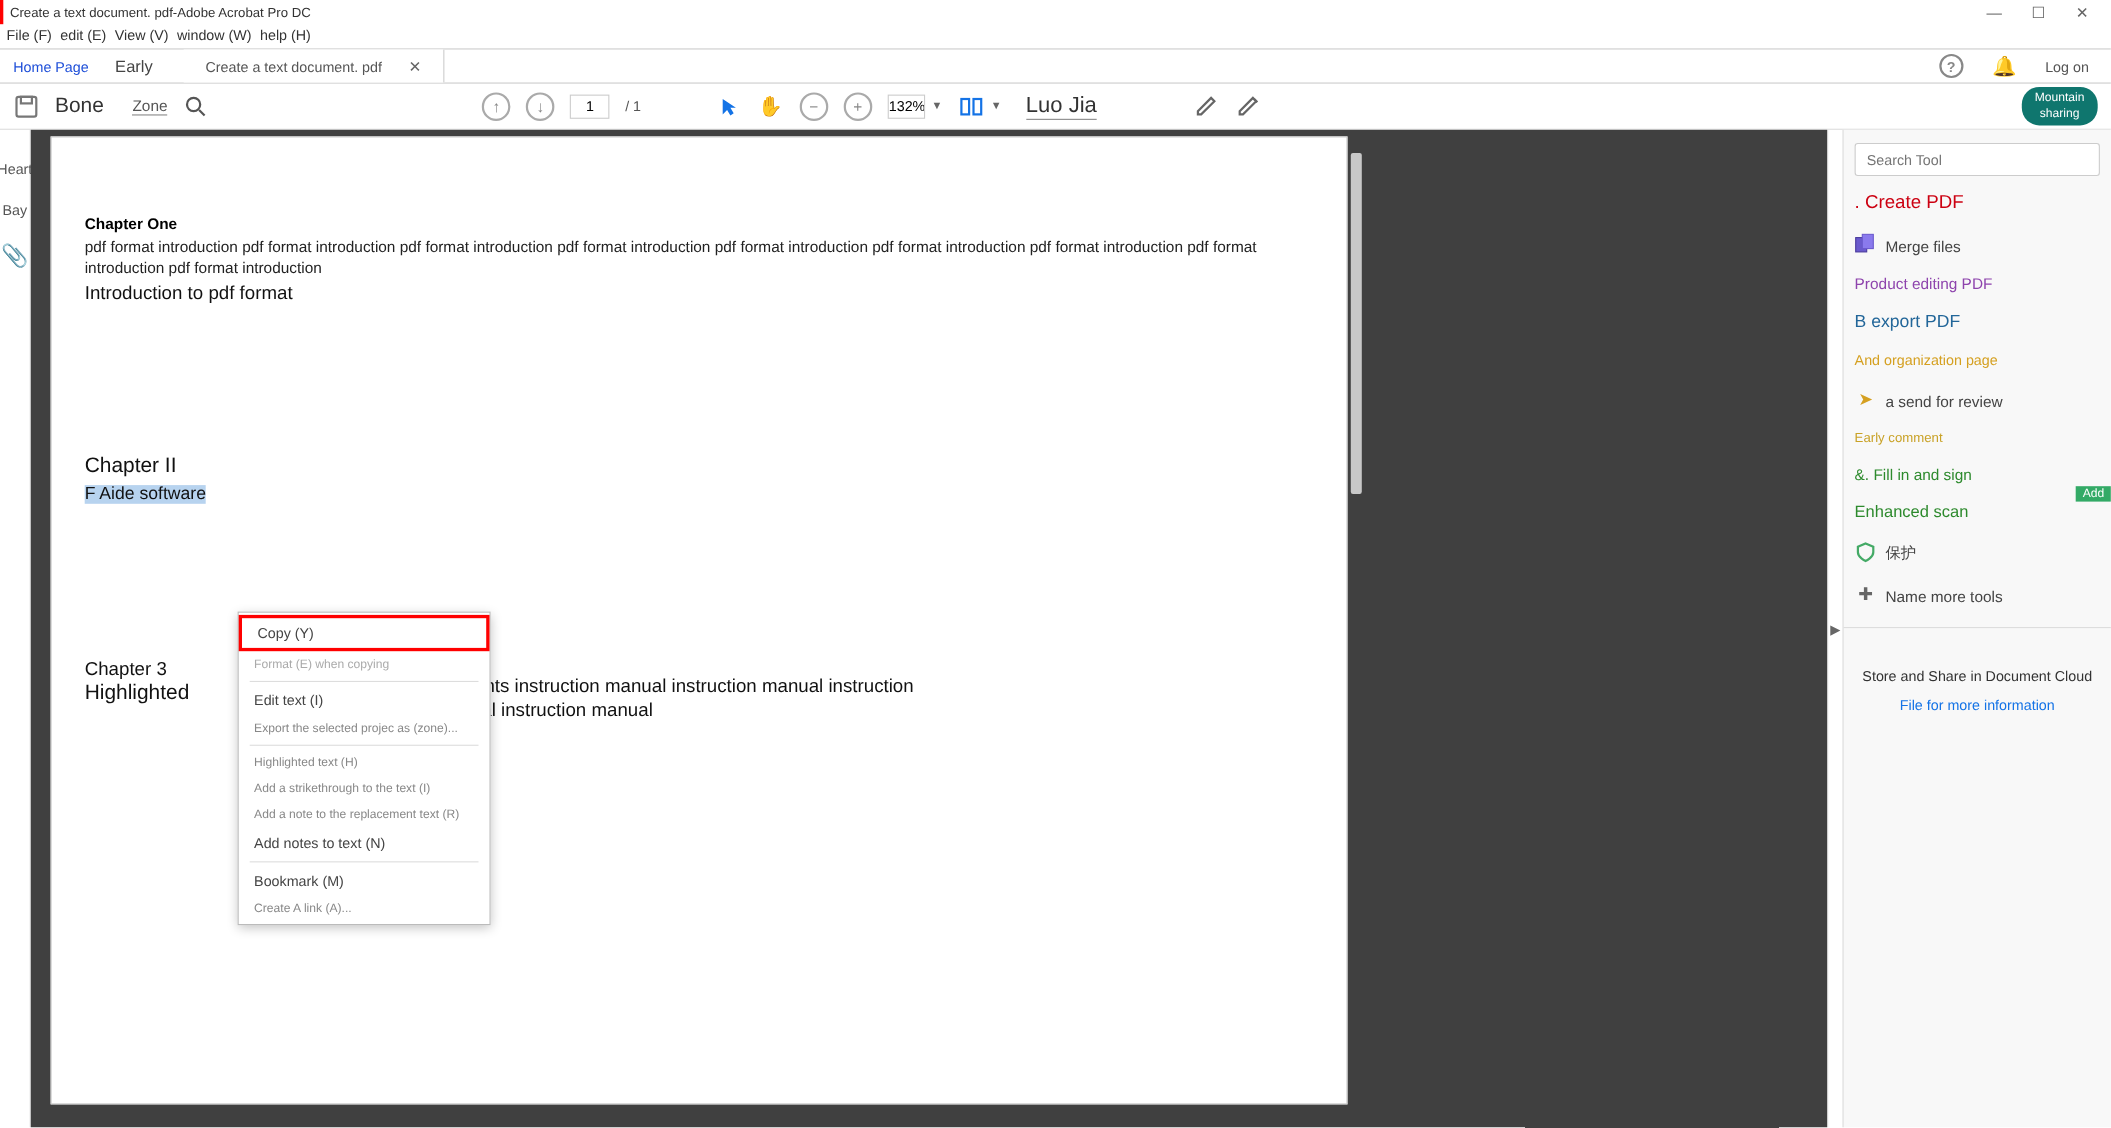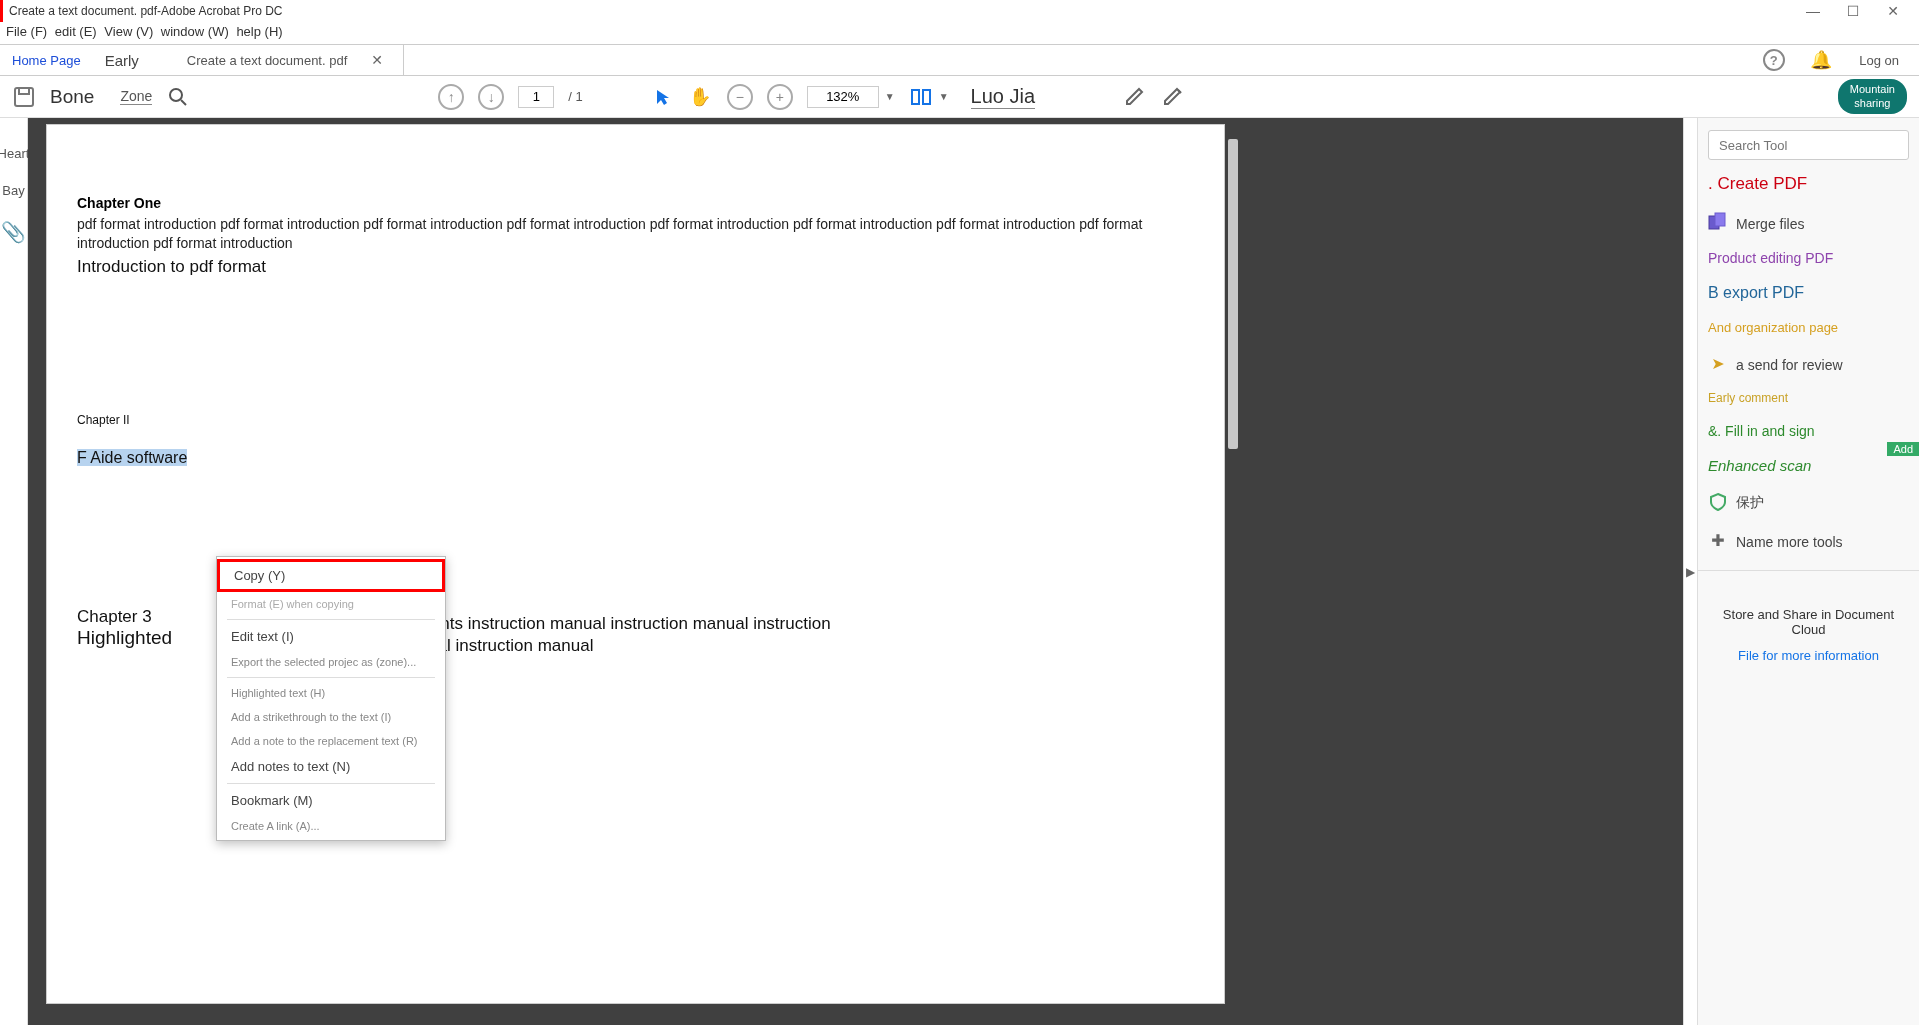--- a/index.html
+++ b/index.html
@@ -23,64 +23,64 @@
 
 .toolbar { height: 42px; display: flex; align-items: center; padding: 0 12px; gap: 14px; border-bottom: 1px solid #ddd; font-size: 14px; color: #444; }
 .toolbar .tb-icon { width: 24px; height: 24px; display: flex; align-items: center; justify-content: center; color: #555; font-size: 18px; }
 .toolbar .bone { font-size: 19px; color: #333; }
 .toolbar .zone { font-size: 14px; color: #555; border-bottom: 1px solid #888; padding-bottom: 0; margin-left: 12px; }
 .toolbar .big-gap { flex: 0 0 220px; }
 .toolbar .nav-circle { width: 26px; height: 26px; border: 2px solid #aaa; border-radius: 50%; display: flex; align-items: center; justify-content: center; color: #888; }
 .toolbar .page-input { width: 36px; height: 22px; border: 1px solid #ccc; text-align: center; font-size: 13px; }
 .toolbar .page-total { font-size: 13px; color: #555; }
 .toolbar .big-gap2 { flex: 0 0 40px; }
-.toolbar .zoom-input { width: 72px; height: 22px; border: 1px solid #ccc; text-align: center; font-size: 13px; }
+.toolbar .zoom-input { width: 34px; height: 22px; border: 1px solid #ccc; text-align: center; font-size: 13px; }
 .toolbar .zoom-dd { font-size: 10px; color: #666; margin-left: -8px; }
 .toolbar .luojia { font-size: 20px; color: #333; margin-left: 8px; border-bottom: 1px solid #888; }
 .toolbar .spacer { flex: 1; }
 .toolbar .share-btn { background: #0f766e; color: #fff; font-size: 11px; padding: 4px 12px; border-radius: 16px; text-align: center; line-height: 1.2; }
 
 .workspace { position: absolute; top: 118px; left: 0; right: 0; bottom: 0; display: flex; }
 
 .left-rail { width: 28px; border-right: 1px solid #ddd; display: flex; flex-direction: column; align-items: center; gap: 22px; padding-top: 28px; color: #555; font-size: 13px; }
 .left-rail .clip { font-size: 20px; color: #666; }
 .left-rail .collapse-tri { position: absolute; left: 44px; top: 50%; font-size: 12px; color: #666; }
 
 .doc-area { flex: 1; background: #404040; position: relative; overflow: hidden; }
 .page { position: absolute; left: 18px; top: 6px; width: 1179px; height: 880px; background: #fff; border: 1px solid #ccc; padding: 70px 24px 24px 30px; }
 .page .ch { font-size: 14px; font-weight: bold; color: #000; margin-bottom: 4px; }
 .page .body-txt { font-size: 14px; color: #222; line-height: 1.35; margin-bottom: 4px; }
 .page .big-txt { font-size: 17px; color: #111; }
-.page .ch2 { font-size: 12px; font-weight: 500; color: #111; margin-top: 136px; margin-bottom: 22px; }
+.page .ch2 { font-size: 19px; font-weight: 500; color: #111; margin-top: 136px; margin-bottom: 6px; }
 .page .selected-row { font-size: 16px; color: #111; background: #b7d3ef; padding: 1px 0; }
 .page .sel2 { font-size: 16px; color: #111; background: #b7d3ef; display: inline; }
 .page .ch3 { font-size: 17px; color: #111; margin-top: 140px; }
 .page .cont-txt { font-size: 17px; color: #111; position: absolute; left: 348px; top: 488px; width: 460px; line-height: 1.3; }
 .page .instr { font-size: 19px; color: #111; }
 .page .scrollbar { position: absolute; right: -14px; top: 14px; width: 10px; height: 310px; background: #c8c8c8; border-radius: 2px; }
 
 .context-menu { position: absolute; left: 188px; top: 438px; width: 230px; background: #fff; border: 1px solid #bbb; box-shadow: 0 3px 10px rgba(0,0,0,0.25); z-index: 50; padding: 2px 0; }
 .context-menu .item { padding: 6px 14px; font-size: 13px; color: #444; white-space: nowrap; }
 .context-menu .item.disabled { color: #aaa; font-size: 11px; }
 .context-menu .item.sm { font-size: 11px; color: #888; }
 .context-menu .sep { margin: 3px 10px; height: 1px; background: #ddd; }
 .context-menu .item.highlight { border: 3px solid #ff0000; }
 
 .right-collapse { width: 14px; display: flex; align-items: center; justify-content: center; color: #666; font-size: 12px; border-left: 1px solid #ddd; }
 
-.right-rail { width: 222px; background: #f8f8f8; border-left: 1px solid #ddd; display: flex; flex-direction: column; padding: 12px 10px; gap: 10px; font-size: 14px; }
+.right-rail { width: 244px; background: #f8f8f8; border-left: 1px solid #ddd; display: flex; flex-direction: column; padding: 12px 10px; gap: 10px; font-size: 14px; }
 .right-rail .search { width: 100%; height: 30px; border: 1px solid #ccc; border-radius: 3px; padding: 0 10px; font-size: 13px; color: #888; background: #fff; }
 .right-rail .tool-item { display: flex; align-items: flex-end; gap: 8px; padding: 4px 0; color: #444; }
 .right-rail .tool-item.sel { color: #c01; }
 .right-rail .tool-item.purple { color: #8e44ad; font-size: 14px; }
 .right-rail .tool-item.blue { color: #226699; font-size: 16px; font-weight: 500; }
 .right-rail .tool-item.orange { color: #d5a021; font-size: 13px; }
 .right-rail .tool-item.yellow { color: #c9a227; font-size: 12px; }
 .right-rail .tool-item.green { color: #2d8a2d; font-size: 14px; }
-.right-rail .tool-item.greentxt { color: #2d8a2d; font-size: 15px; font-style: italic; }
+.right-rail .tool-item.greentxt { color: #2d8a2d; font-size: 15px; }
 .right-rail .tool-item .icn { width: 20px; height: 20px; display: flex; align-items: center; justify-content: center; font-size: 16px; }
 .right-rail .badge-add { position: absolute; right: 0; top: 324px; background: #3a6; color: #fff; font-size: 11px; padding: 1px 6px; }
 .right-rail .divider { height: 1px; background: #ddd; margin: 6px -10px; }
 .right-rail .cloud-title { font-size: 13px; color: #333; margin-top: 20px; text-align: center; }
 .right-rail .cloud-sub { font-size: 13px; color: #1473e6; text-align: center; line-height: 1.4; }
 
 svg { display: block; }
 </style>
 </head>
 <body>

